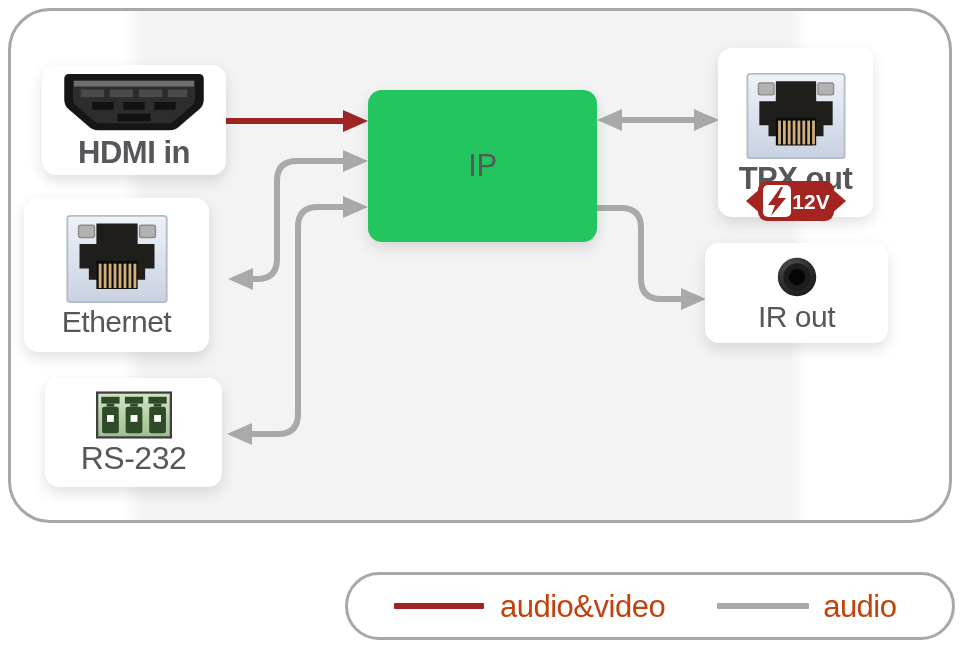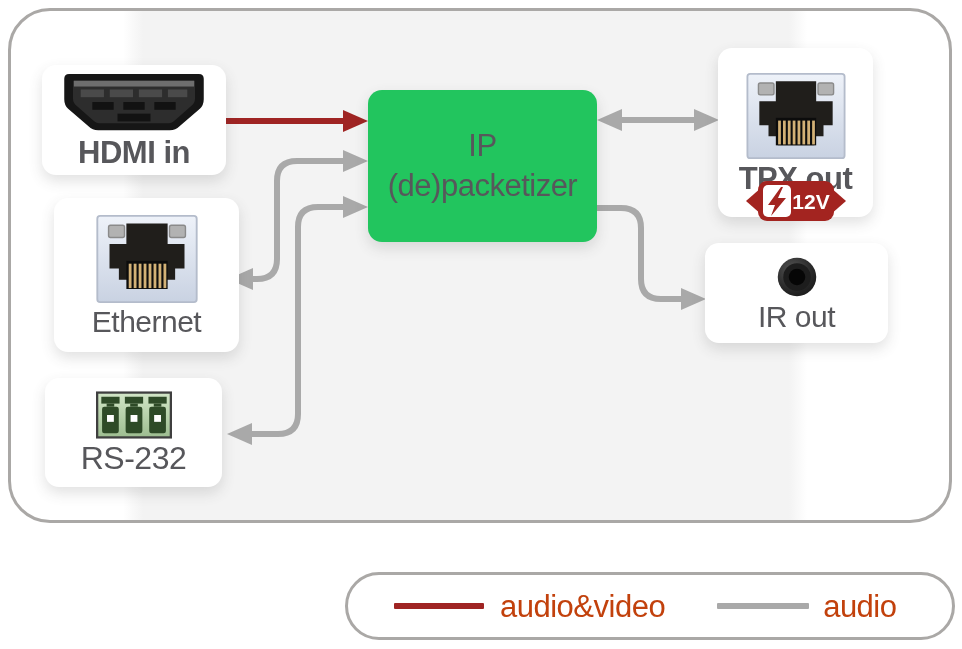--- a/index.html
+++ b/index.html
@@ -80,21 +80,21 @@
       <rect x="80" y="18" width="24" height="8" fill="#4a4a4a"></rect>
       <rect x="110" y="18" width="20" height="8" fill="#4a4a4a"></rect>
       <rect x="32" y="31" width="22" height="8" fill="#121212"></rect>
       <rect x="64" y="31" width="22" height="8" fill="#121212"></rect>
       <rect x="96" y="31" width="22" height="8" fill="#121212"></rect>
       <rect x="58" y="43" width="34" height="8" fill="#121212"></rect>
     </svg>
     <div class="port-label bold">HDMI in</div>
   </div>
 
-  <div class="port" style="left:54px;top:198px;width:185px;height:154px;">
+  <div class="port" style="left:24px;top:198px;width:185px;height:154px;">
     <svg width="104" height="90" viewBox="0 0 110 96">
       <defs>
         <linearGradient id="pg1" x1="0" y1="0" x2="0" y2="1">
           <stop offset="0" stop-color="#eef2f9"></stop>
             <stop offset="1" stop-color="#c9d2e2"></stop>
         </linearGradient>
       </defs>
       <rect x="2" y="2" width="106" height="92" rx="3" fill="url(#pg1)" stroke="#b4bccb" stroke-width="2"></rect>
       <path d="M15,32 H33 V10 H77 V32 H95 V58 H85 V70 H75 V80 H35 V70 H25 V58 H15 Z" fill="#201e1b"></path>
       <rect x="33" y="50" width="44" height="30" fill="#0c0c0c"></rect>
@@ -136,21 +136,20 @@
         <rect x="14.5" y="31" width="9" height="9"></rect>
         <rect x="45.5" y="31" width="9" height="9"></rect>
         <rect x="76.5" y="31" width="9" height="9"></rect>
       </g>
     </svg>
     <div class="port-label" style="font-size:32px;">RS-232</div>
   </div>
 
   <div class="proc">
     <div>IP</div>
-    <div>(de)packetizer</div>
   </div>
 
   <div class="port" style="left:718px;top:48px;width:155px;height:169px;">
     <svg width="102" height="88" viewBox="0 0 110 96">
       <defs>
         <linearGradient id="pg2" x1="0" y1="0" x2="0" y2="1">
           <stop offset="0" stop-color="#eef2f9"></stop>
             <stop offset="1" stop-color="#c9d2e2"></stop>
         </linearGradient>
       </defs>

